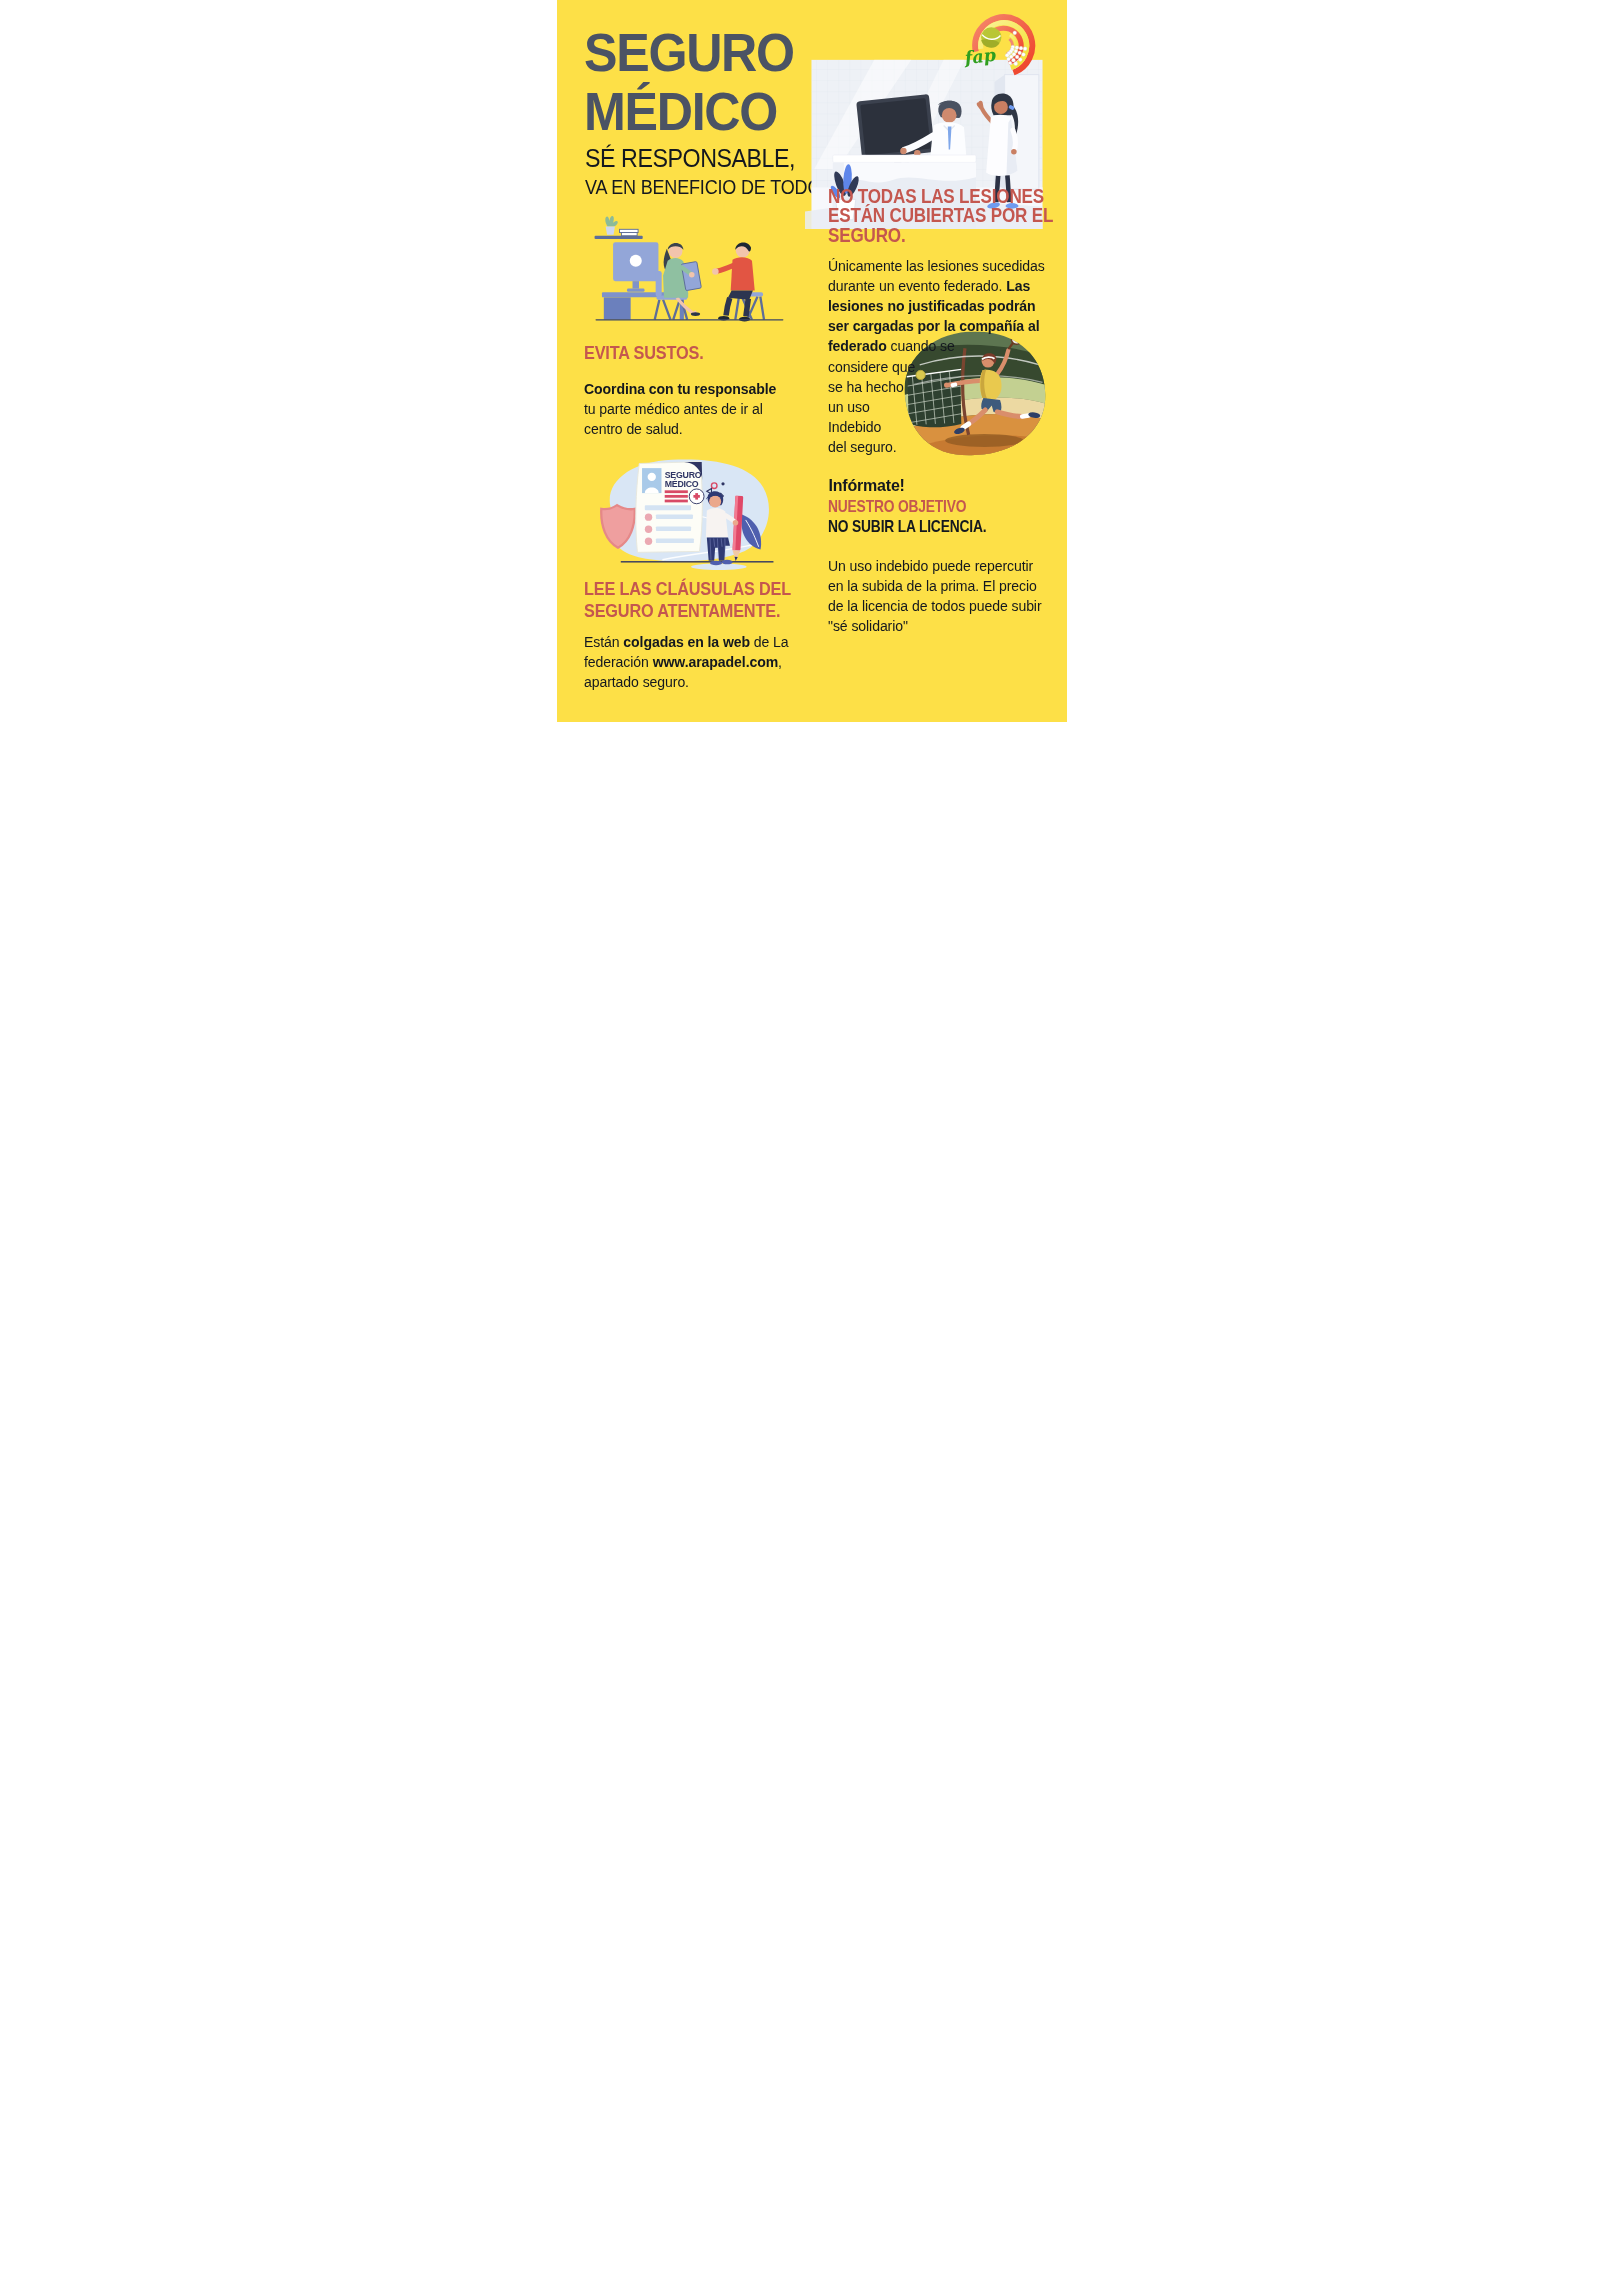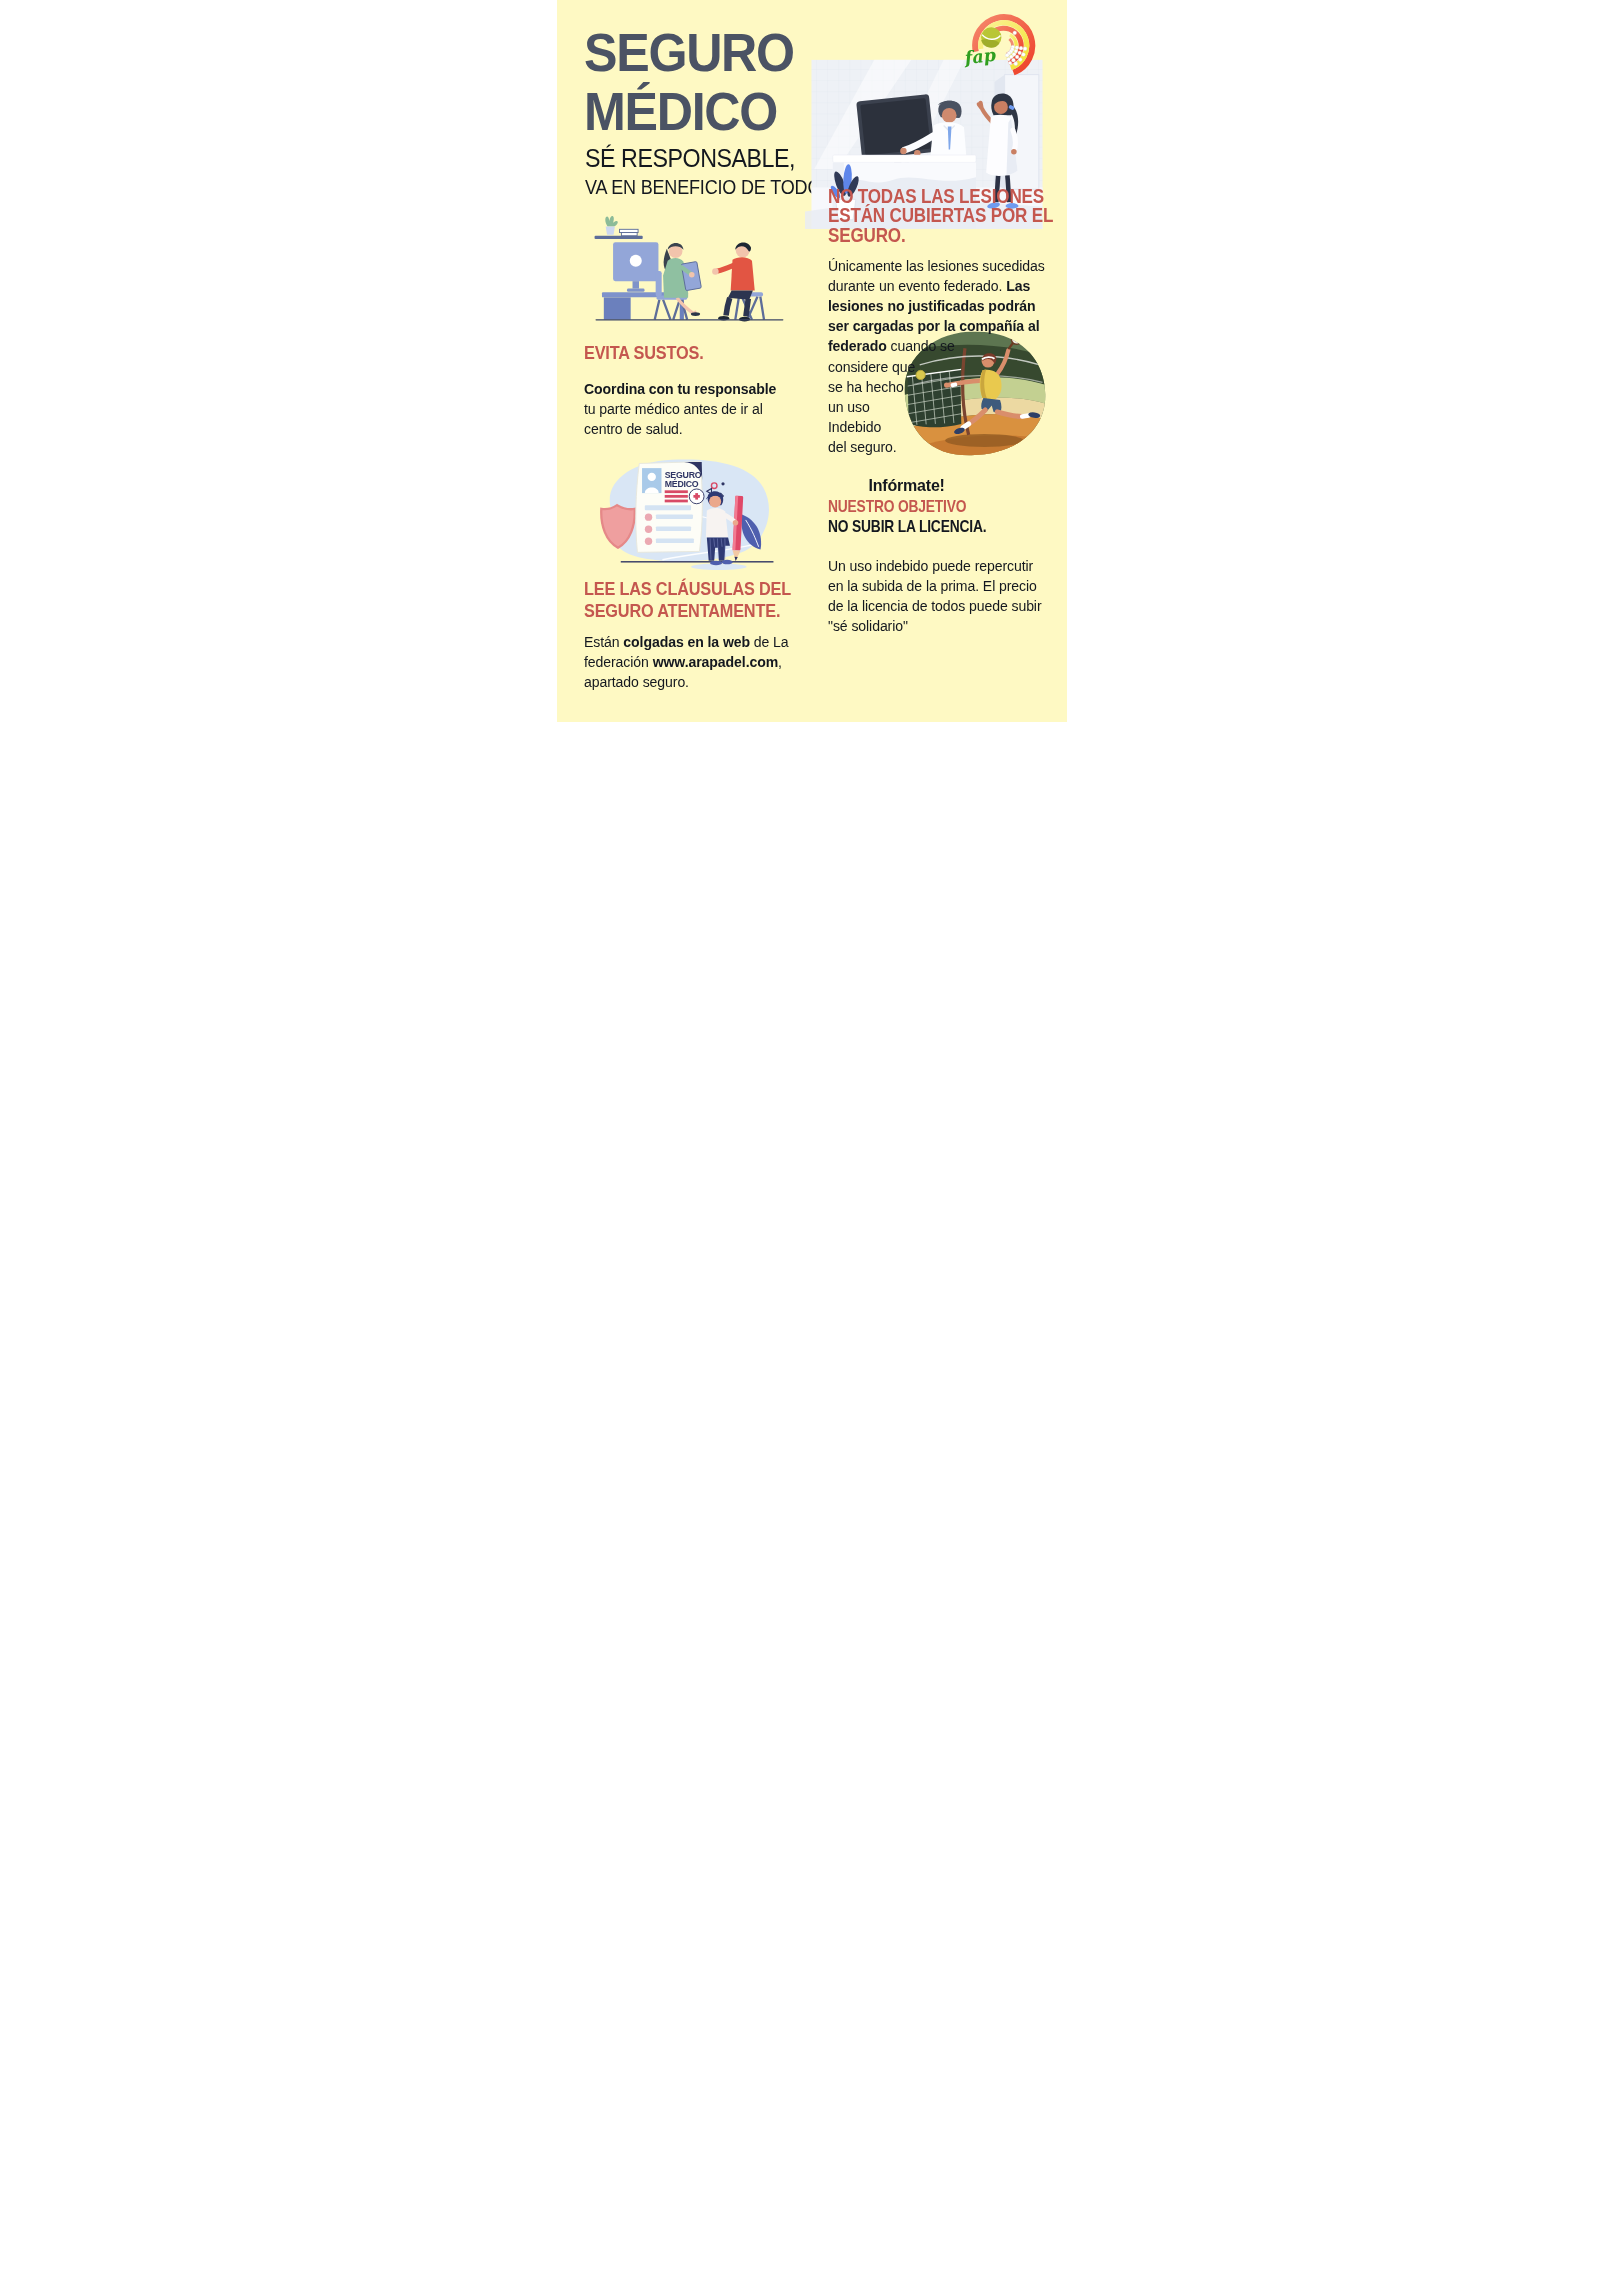--- a/index.html
+++ b/index.html
@@ -1,16 +1,16 @@
 <!DOCTYPE html>
 <html style="font-size:7.4px"><head>
 <meta charset="utf-8">
 <style>
   html,body{margin:0;padding:0;background:#ffffff;}
-  #page{position:relative;width:510px;height:722px;background:#fef9c3;margin:0 auto;overflow:hidden;
+  #page{position:relative;width:510px;height:722px;background:#fde047;margin:0 auto;overflow:hidden;
         font-family:"Liberation Sans",sans-serif;color:#14181f;}
   .abs{position:absolute;}
   .cx93{transform:scaleX(.93);transform-origin:0 0;white-space:pre;}
   .cx88{transform:scaleX(.88);transform-origin:0 0;white-space:pre;}
   .cx90{transform:scaleX(.90);transform-origin:0 0;white-space:pre-line;}
   .cx92{transform:scaleX(.92);transform-origin:0 0;white-space:pre-line;}
   .title{font-size:54px;line-height:1.09;font-weight:800;letter-spacing:-1.4px;color:#4b5364;}
   .sub1{font-size:25px;font-weight:400;letter-spacing:-0.5px;color:#14181f;}
   .sub2{font-size:19.4px;font-weight:400;letter-spacing:-0.2px;color:#14181f;}
   .hred{font-size:19.4px;line-height:1.0;font-weight:800;letter-spacing:-0.2px;color:#c4574f;}
@@ -324,21 +324,21 @@
       </g>
     </g>
   </svg>
 
   <div class="abs body cx92" style="left:271px;top:357px;z-index:2;"> considere que
 se ha hecho
 un uso
 Indebido
 del seguro.</div>
 
-  <div class="abs informate" style="left:272px;top:477px;margin-left:40px;">Infórmate!</div>
+  <div class="abs informate" style="left:272px;top:477px;">Infórmate!</div>
 
   <div class="abs hred small cx88" style="left:271px;top:499px;">NUESTRO OBJETIVO</div>
 
   <div class="abs hblk cx88" style="left:271px;top:518px;">NO SUBIR LA LICENCIA.</div>
 
   <div class="abs body cx92" style="left:271px;top:556px;">Un uso indebido puede repercutir
 en la subida de la prima. El precio
 de la licencia de todos puede subir
 "sé solidario"</div>
 

